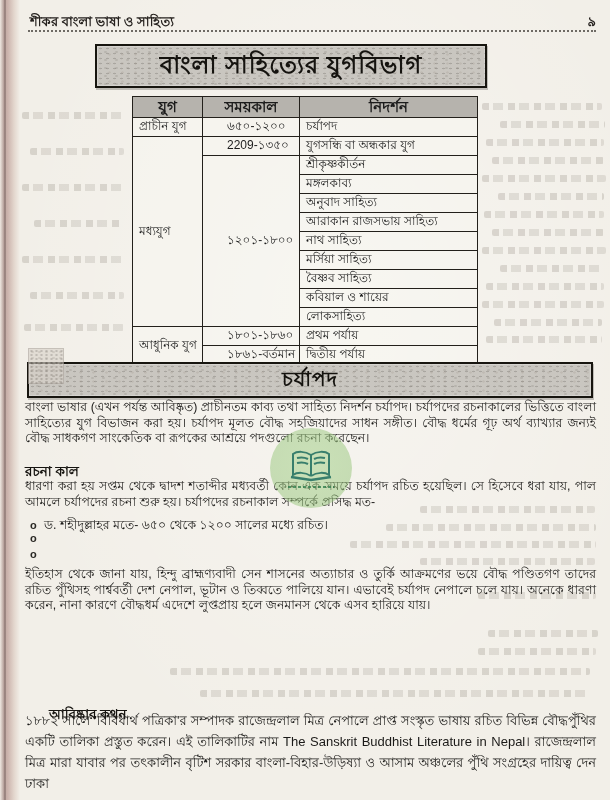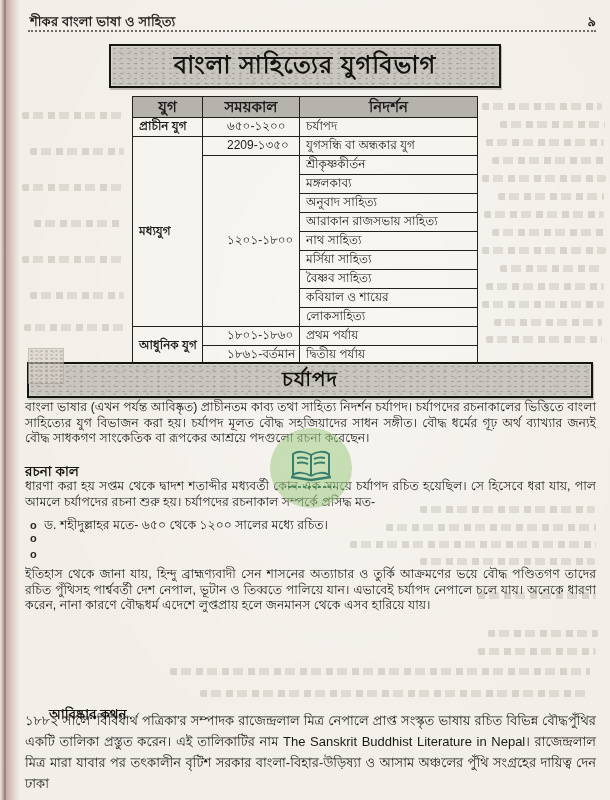--- a/index.html
+++ b/index.html
@@ -12,49 +12,49 @@
     color:#1c1c1c;
   }
   
   .spine{
     position:absolute;left:0;top:0;width:20px;height:800px;
     background:linear-gradient(90deg,#efe9e2 0%,#b9a49e 18%,#cbb3ac 38%,#e3d6cd 70%,rgba(242,239,232,0) 100%);
   }
   .spine-line{position:absolute;left:4px;top:0;width:2px;height:800px;background:rgba(90,70,65,.35);filter:blur(.4px);}
 
   .header-row{position:absolute;top:12px;left:30px;width:566px;display:flex;justify-content:space-between;align-items:baseline;}
-  .book-title{font-size:13px;font-weight:bold;color:#26221f;letter-spacing:.2px;}
+  .book-title{font-size:13px;font-weight:bold;color:#26221f;letter-spacing:.2px;font-family:Liberation Serif, serif;}
   .page-number{font-size:13px;font-weight:bold;color:#26221f;}
   .dotted-rule{position:absolute;top:30px;left:28px;width:568px;height:0;border-top:2px dotted #6e6a64;}
 
   .banner{
     position:absolute;border:2.5px solid #17150f;display:flex;align-items:center;justify-content:center;
     background-color:#c9c6c0;
     background-image:
       radial-gradient(rgba(85,80,74,.28) 1px, transparent 1.5px),
       radial-gradient(rgba(120,112,104,.22) 1px, transparent 1.7px),
       radial-gradient(rgba(160,152,142,.25) 1.2px, transparent 1.9px);
     background-size:7px 5px,11px 8px,13px 9px;
     background-position:0 0,3px 2px,6px 4px;
     font-weight:bold;color:#15130f;
     box-shadow:inset 0 0 0 1px rgba(255,255,255,.25), 1px 2px 0 rgba(40,35,30,.25);
   }
-  .title-banner{top:44px;left:109px;width:388px;height:40px;font-size:24px;letter-spacing:1px;}
+  .title-banner{top:44px;left:95px;width:388px;height:40px;font-size:24px;letter-spacing:1px;}
   .section-banner{top:362px;left:27px;width:562px;height:32px;font-size:20px;letter-spacing:1px;}
 
   table.era-table{
     position:absolute;top:96px;left:132px;width:345px;border-collapse:collapse;table-layout:fixed;
     font-size:12px;background:rgba(250,248,243,.35);
   }
   .era-table th,.era-table td{
     border:1.6px solid #23201b;padding:1px 6px;height:16px;line-height:1.15;
     overflow:hidden;white-space:nowrap;
   }
   .era-table th{background:#b6b3ad;font-weight:bold;font-size:15px;text-align:center;height:18px;}
-  td.era-cell{font-weight:bold;vertical-align:middle;}
+  td.era-cell{font-weight:normal;vertical-align:middle;}
   td.period-cell{vertical-align:middle;padding-left:24px;}
   td.item-cell{font-weight:500;}
 
   .textblock{position:absolute;left:25px;width:571px;text-align:justify;font-size:12.4px;line-height:15.6px;color:#1b1a18;}
   .subheading{position:absolute;left:25px;font-size:13.5px;font-weight:bold;color:#15130f;}
   .bullets{position:absolute;left:30px;width:566px;font-size:12.4px;color:#1b1a18;}
   .bullet-line{display:flex;align-items:baseline;height:16px;}
   .bullet-marker{width:14px;font-size:11px;font-weight:bold;color:#2a2824;}
   .para-abishkar{line-height:21px !important;font-size:13px !important;}
 

